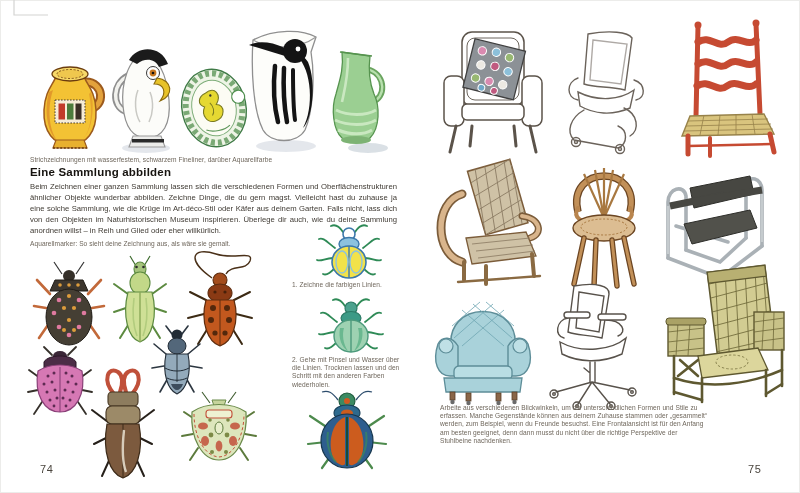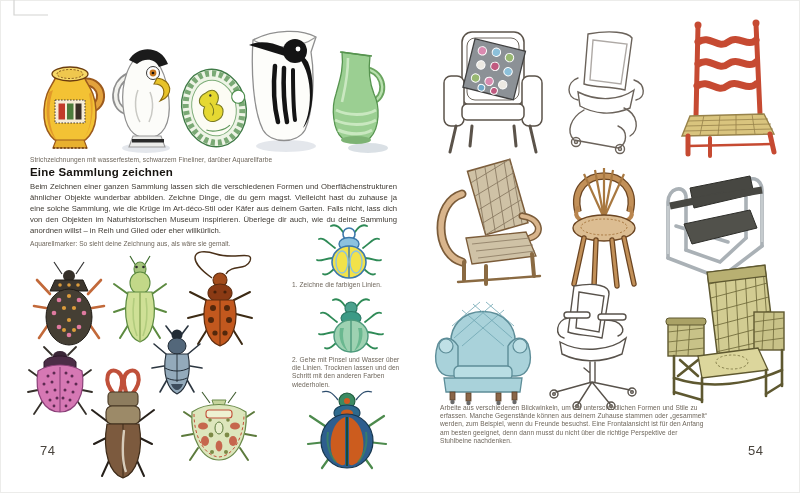--- a/index.html
+++ b/index.html
@@ -2,21 +2,21 @@
 <html><head>
 <meta charset="utf-8">
 <style>
   html,body{margin:0;padding:0;background:#fff;}
   #screen{position:relative;width:800px;height:493px;background:#ffffff;overflow:hidden;
           font-family:"Liberation Sans",sans-serif;box-shadow:inset 0 0 0 1px #ececea;}
   .abs{position:absolute;}
   .cap{font-size:6.6px;line-height:8.2px;color:#6f675c;letter-spacing:.05px;}
   .heading{font-size:11.5px;font-weight:bold;color:#16130f;letter-spacing:.2px;}
   .bodytext{font-size:7.7px;line-height:11px;color:#3f3a33;text-align:justify;}
-  .pagenum{font-size:13px;color:#4a453e;letter-spacing:.6px;}
+  .pagenum{font-size:11px;color:#4a453e;letter-spacing:.6px;margin-top:20px;}
   svg{display:block;width:100%;height:100%;}
 </style>
 </head>
 <body>
 
 <div id="screen">
 
   <div class="abs" style="left:0;top:0;width:400px;height:493px">
 
     <div class="abs" style="left:0;top:0;width:50px;height:22px">
@@ -97,21 +97,21 @@
         <path d="M44 26 C60 32 60 54 46 58" fill="none" stroke="#b8e0ae" stroke-width="2.4" stroke-linecap="round"></path>
         <path d="M16 8 C18 26 13 38 10 50 C5 64 7 86 16 94 C26 100 38 100 44 94 C54 84 54 62 48 50 C44 40 42 28 44 12 Z" fill="#9bcf92" stroke="#56944f" stroke-width="1.3"></path>
         <path d="M14 8 L46 12" stroke="#56944f" stroke-width="1.4"></path>
         <path d="M10 66 C22 72 40 72 50 66 M9 76 C22 82 40 82 50 76 M12 86 C24 91 38 91 46 86" stroke="#c9e8c0" stroke-width="3" fill="none"></path>
         <path d="M22 14 C22 34 18 48 16 58" stroke="#cfeac6" stroke-width="2.6" fill="none" opacity=".9"></path>
         <ellipse cx="30" cy="96" rx="15" ry="4" fill="#7db374"></ellipse>
       </svg>
     </div>
 
     <div class="abs cap" style="left:30px;top:156px;width:330px">Strichzeichnungen mit wasserfestem, schwarzem Fineliner, darüber Aquarellfarbe</div>
-    <div class="abs heading" style="left:30px;top:166px;width:330px">Eine Sammlung zeichnen</div>
+    <div class="abs heading" style="left:30px;top:166px;width:330px">Eine Sammlung abbilden</div>
     <div class="abs bodytext" style="left:30px;top:181px;width:367px">Beim Zeichnen einer ganzen Sammlung lassen sich die verschiedenen Formen und Oberflächenstrukturen ähnlicher Objekte wunderbar abbilden. Zeichne Dinge, die du gern magst. Vielleicht hast du zuhause ja eine solche Sammlung, wie die Krüge im Art-déco-Stil oder Käfer aus deinem Garten. Falls nicht, lass dich von den Objekten im Naturhistorischen Museum inspirieren. Überlege dir auch, wie du deine Sammlung anordnen willst – in Reih und Glied oder eher willkürlich.</div>
     <div class="abs cap" style="left:30px;top:240px;width:330px">Aquarellmarker: So sieht deine Zeichnung aus, als wäre sie gemalt.</div>
 
     <div class="abs" style="left:32px;top:258px;width:74px;height:94px">
       <svg viewBox="0 0 74 94">
         <g stroke="#c2693a" stroke-width="2.6" stroke-linecap="round" fill="none">
           <path d="M18 36 L5 22"></path>
             <path d="M14 50 L2 48"></path>
             <path d="M18 64 L7 80"></path>
           <path d="M56 36 L69 22"></path>
@@ -615,16 +615,16 @@
             <path d="M132 86 L132 122"></path>
           <path d="M24 114 C60 126 100 120 132 106"></path>
           <path d="M24 128 L52 136"></path>
             <path d="M116 130 L132 120"></path>
           <path d="M30 96 L48 112 M48 96 L28 112"></path>
         </g>
       </svg>
     </div>
 
     <div class="abs cap" style="left:40px;top:404px;width:270px">Arbeite aus verschiedenen Blickwinkeln, um die unterschiedlichen Formen und Stile zu erfassen. Manche Gegenstände können aus deinem Zuhause stammen oder „gesammelt“ werden, zum Beispiel, wenn du Freunde besuchst. Eine Frontalansicht ist für den Anfang am besten geeignet, denn dann musst du nicht über die richtige Perspektive der Stuhlbeine nachdenken.</div>
-    <div class="abs pagenum" style="left:348px;top:443px">54</div>
+    <div class="abs pagenum" style="left:348px;top:443px">75</div>
   </div>
 
 </div>
 
 </body></html>

